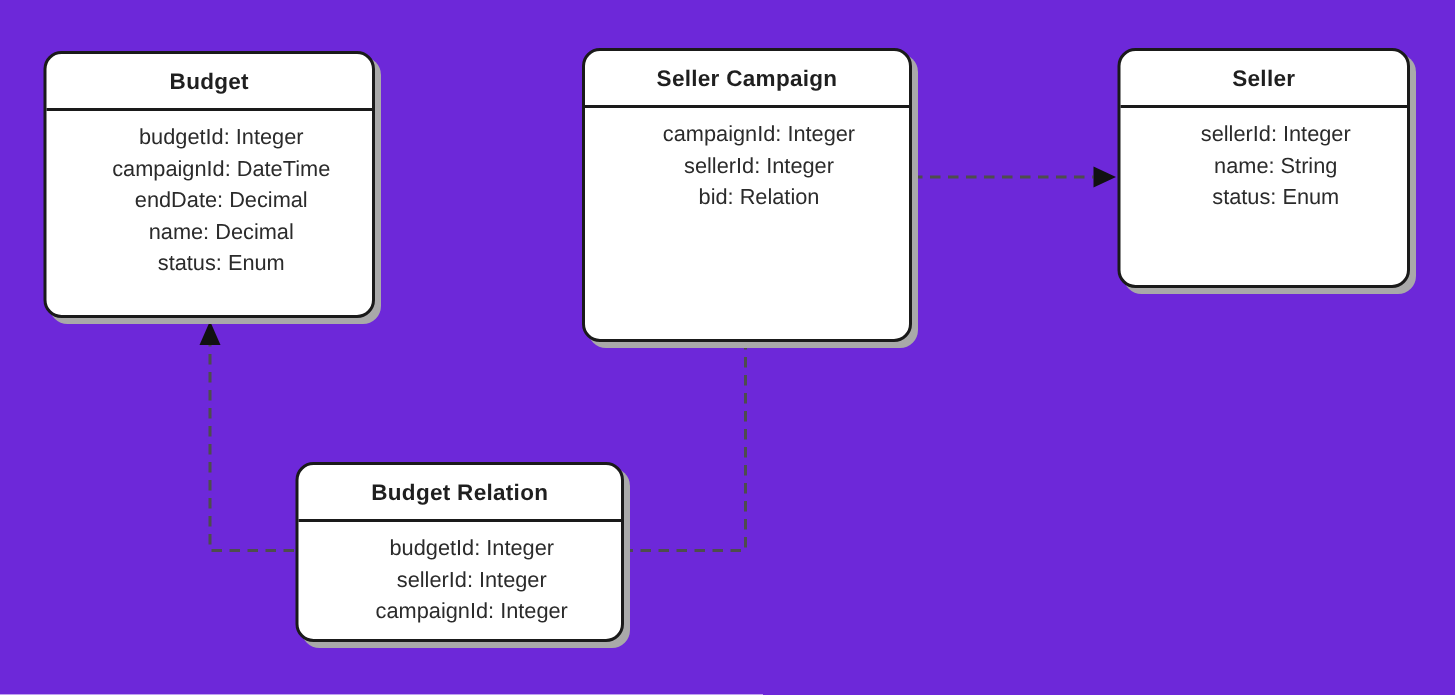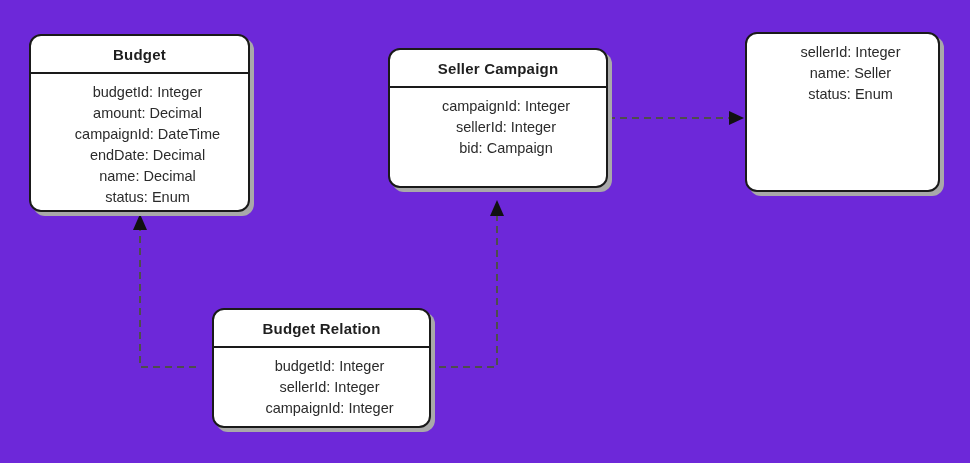--- a/index.html
+++ b/index.html
@@ -48,23 +48,23 @@
     font-size: 14.5px;
     line-height: 21px;
     color: #2b2b2b;
     padding-left: 16px;
   }
   .attr {
     white-space: nowrap;
   }
   
   .entity-budget          { left: 29px;  top: 34px;  width: 221px; height: 178px; }
-  .entity-seller-campaign { left: 388px; top: 48px;  width: 220px; height: 140px; }
+  .entity-seller-campaign { left: 388px; top: 32px;  width: 220px; height: 196px; }
   .entity-seller          { left: 745px; top: 32px;  width: 195px; height: 160px; }
-  .entity-budget-relation { left: 212px; top: 308px; width: 219px; height: 120px; }
+  .entity-budget-relation { left: 197px; top: 308px; width: 219px; height: 120px; }
 
   .edge {
     fill: none;
     stroke: #4d4d4d;
     stroke-width: 2;
     stroke-dasharray: 7 5;
   }
   .arrowhead {
     fill: #111111;
     stroke: none;
@@ -84,41 +84,41 @@
     <polygon class="arrowhead" points="497,200 490,216 504,216"></polygon>
 
     <path class="edge" d="M608 118 L729 118"></path>
     <polygon class="arrowhead" points="744,118 729,111 729,125"></polygon>
   </svg>
 
   <div class="entity entity-budget">
     <div class="entity-title">Budget</div>
     <div class="entity-body">
       <div class="attr">budgetId: Integer</div>
-      <div class="attr">amount: Decimal</div>
       <div class="attr">campaignId: DateTime</div>
       <div class="attr">endDate: Decimal</div>
       <div class="attr">name: Decimal</div>
       <div class="attr">status: Enum</div>
     </div>
   </div>
 
   <div class="entity entity-seller-campaign">
     <div class="entity-title">Seller Campaign</div>
     <div class="entity-body">
       <div class="attr">campaignId: Integer</div>
       <div class="attr">sellerId: Integer</div>
-      <div class="attr">bid: Campaign</div>
+      <div class="attr">bid: Relation</div>
     </div>
   </div>
 
   <div class="entity entity-seller">
+    <div class="entity-title">Seller</div>
     <div class="entity-body">
       <div class="attr">sellerId: Integer</div>
-      <div class="attr">name: Seller</div>
+      <div class="attr">name: String</div>
       <div class="attr">status: Enum</div>
     </div>
   </div>
 
   <div class="entity entity-budget-relation">
     <div class="entity-title">Budget Relation</div>
     <div class="entity-body">
       <div class="attr">budgetId: Integer</div>
       <div class="attr">sellerId: Integer</div>
       <div class="attr">campaignId: Integer</div>

